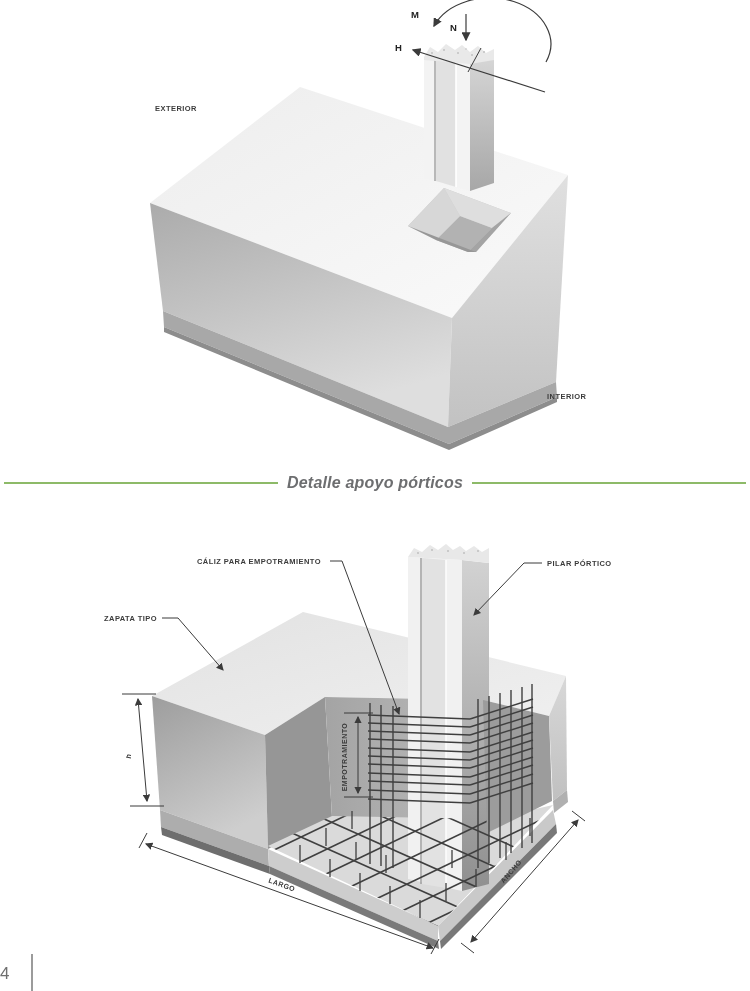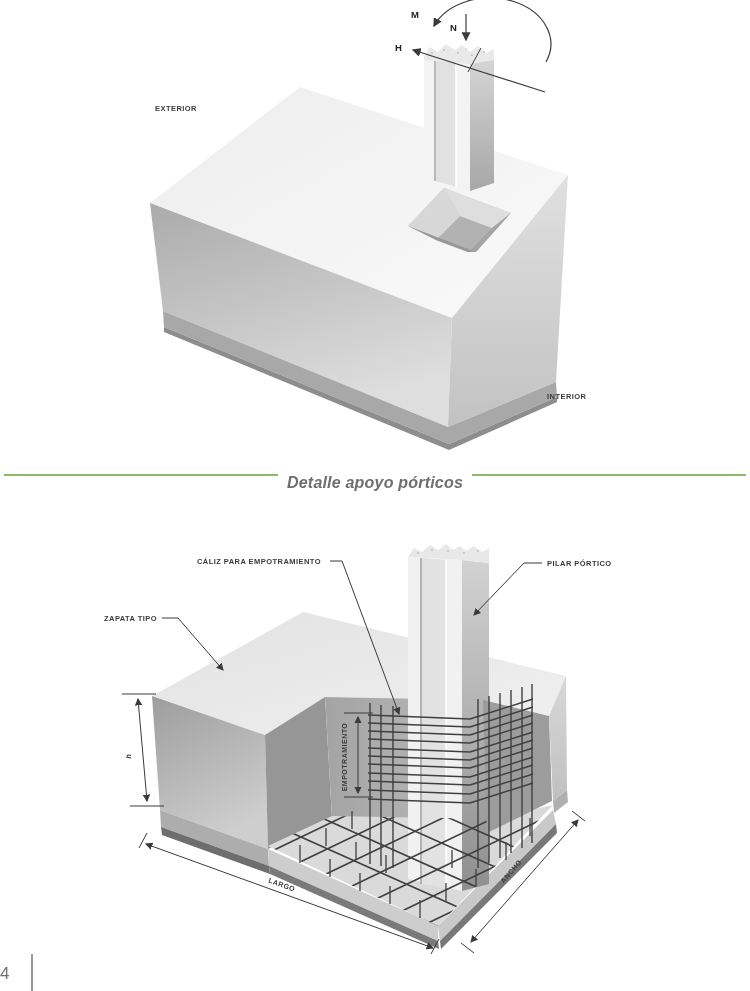--- a/index.html
+++ b/index.html
@@ -8,21 +8,21 @@
   svg{position:absolute;left:0;display:block;}
   #topsvg{top:0;}
   #botsvg{top:500px;}
   .lbl{font-size:7.5px;font-weight:bold;fill:#3b3b3b;letter-spacing:0.45px;
        font-family:"Liberation Sans",sans-serif;}
   .force{font-size:9.5px;font-weight:bold;fill:#222;
        font-family:"Liberation Sans",sans-serif;}
   .dimtxt{font-size:7px;font-weight:bold;fill:#3b3b3b;letter-spacing:0.5px;
        font-family:"Liberation Sans",sans-serif;}
   .divider{position:absolute;top:474px;left:0;right:0;height:18px;
-       display:flex;align-items:flex-start;padding:0 4px;gap:9px;}
+       display:flex;align-items:center;padding:0 4px;gap:9px;}
   .dline{flex:1;height:2px;background:#8dba68;}
   .dtitle{color:#6d6e70;font-weight:bold;font-style:italic;font-size:16px;
        letter-spacing:0.2px;white-space:nowrap;}
   .pagenum{position:absolute;left:0;top:964px;font-size:17px;color:#6f6f6f;}
   .pagebar{position:absolute;left:31px;top:954px;width:2px;height:37px;background:#9b9b9b;}
 </style>
 </head>
 <body>
 
 <svg id="topsvg" width="750" height="470" viewBox="0 0 750 470">

